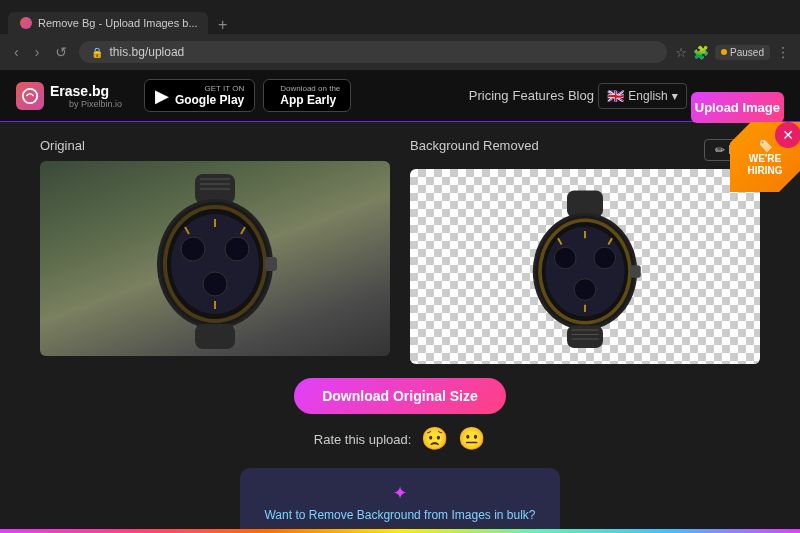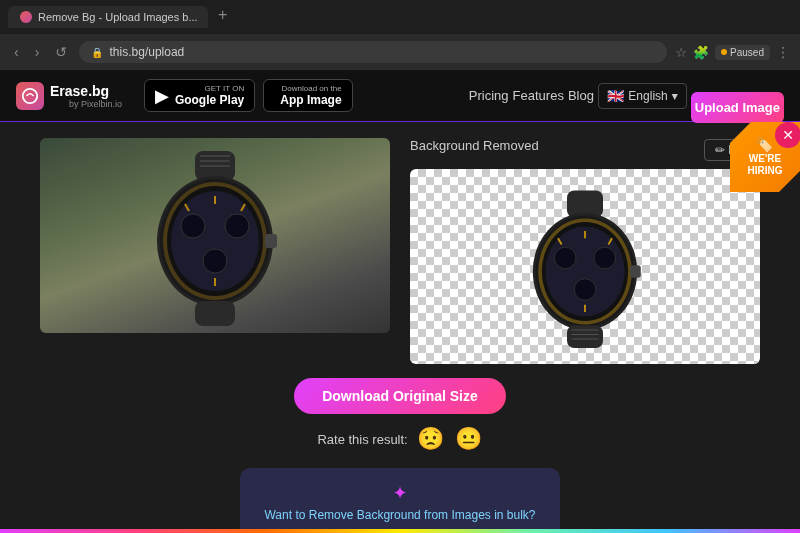--- a/index.html
+++ b/index.html
@@ -11,21 +11,21 @@
       background: #1a1a2e;
     }
 
     
     .browser-chrome {
       background: #2b2b2b;
       width: 100%;
     }
     .tab-bar {
       display: flex;
-      align-items: flex-start;
+      align-items: flex-end;
       background: #1e1e1e;
       padding: 6px 8px 0;
       height: 34px;
       gap: 6px;
     }
     .tab {
       background: #2b2b2b;
       border-radius: 6px 6px 0 0;
       padding: 5px 12px;
       font-size: 11px;
@@ -453,21 +453,21 @@
         <span class="badge-icon">▶</span>
         <div class="badge-text-block">
           <span class="badge-small">GET IT ON</span>
           <span class="badge-large">Google Play</span>
         </div>
       </div>
       <div class="badge">
         <span class="badge-icon"></span>
         <div class="badge-text-block">
           <span class="badge-small">Download on the</span>
-          <span class="badge-large">App Image</span>
+          <span class="badge-large">App Early</span>
         </div>
       </div>
     </div>
 
     <div class="nav-links">
       <a class="nav-link">Pricing</a>
       <a class="nav-link">Features</a>
       <a class="nav-link">Blog</a>
       <div class="lang-selector">
         <span class="flag">🇬🇧</span>
@@ -482,20 +482,21 @@
 
   <div class="hiring-badge">
     <span class="hiring-emoji">🏷️</span>
     <span class="hiring-text">WE'RE<br>HIRING</span>
   </div>
 
   <div class="main-content">
     <div class="image-section">
 
       <div class="image-panel">
+        <div class="panel-label">Original</div>
         <div class="original-img">
           <div class="watch-bg">
 
             <svg width="200" height="180" viewBox="0 0 200 180">
 
               <rect x="80" y="5" width="40" height="30" rx="8" fill="#2a2a2a"></rect>
 
               <ellipse cx="100" cy="95" rx="58" ry="65" fill="#222"></ellipse>
               <ellipse cx="100" cy="95" rx="55" ry="62" fill="#1a1a1a"></ellipse>
 
@@ -564,21 +565,21 @@
           </div>
         </div>
       </div>
 
     </div>
 
     <div class="download-section">
       <button class="download-btn">Download Original Size</button>
 
       <div class="rating-section">
-        <span>Rate this result:</span>
+        <span>Rate this upload:</span>
         <button class="emoji-btn">😟</button>
         <button class="emoji-btn">😐</button>
       </div>
 
       <div class="bulk-promo">
         <div class="promo-icon">✦</div>
         <p class="promo-text">Want to Remove Background from Images in bulk?</p>
         <a class="promo-link">Get Early Access</a>
       </div>
     </div>

